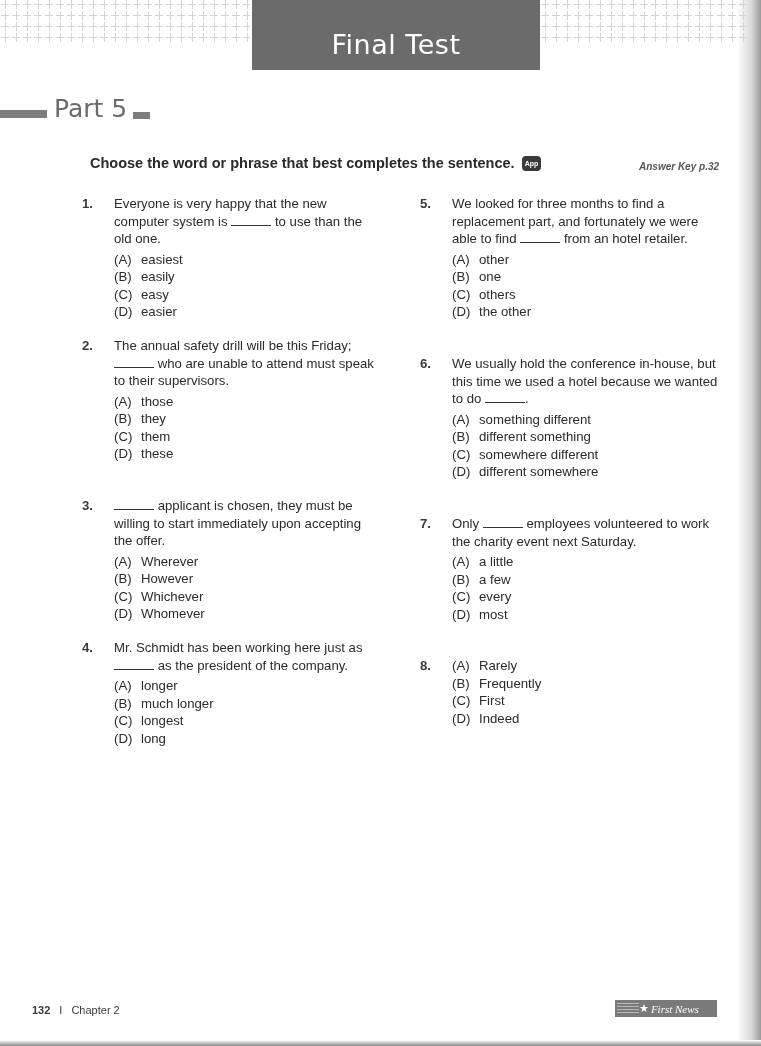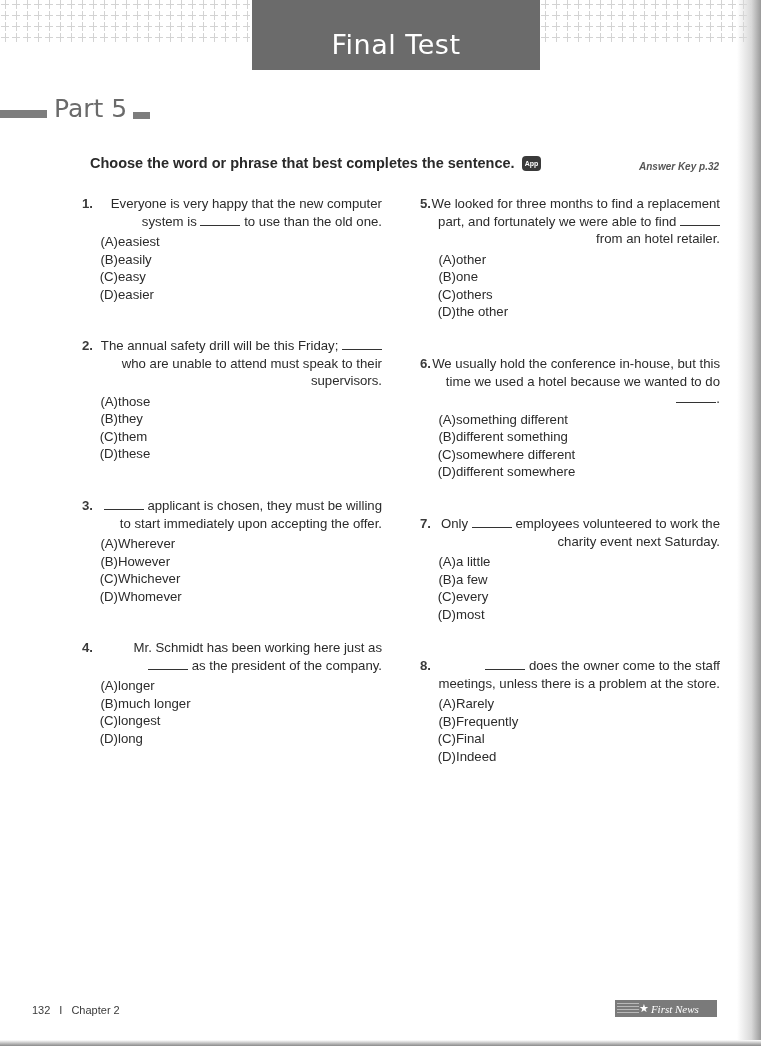--- a/index.html
+++ b/index.html
@@ -62,35 +62,35 @@
   }
 
   .question {
     position: absolute; width: 300px;
     font-family: "Liberation Sans", sans-serif;
     font-size: 13.2px; line-height: 17.5px; color: #2b2b2b;
   }
   .q-num {
     position: absolute; left: 0; top: 0; font-weight: bold; color: #3a3a3a;
   }
-  .q-body { margin-left: 9px; text-align: right; }
+  .q-body { margin-left: 32px; }
   .q-stem { margin: 0 0 3px 0; }
   .blank {
     display: inline-block; width: 40px; border-bottom: 1px solid #333;
     height: 12px; vertical-align: baseline;
   }
   .options { list-style: none; margin: 0; padding: 0; }
   .options li { display: flex; line-height: 17.5px; cursor: pointer; }
   .opt-letter { width: 27px; flex: none; }
 
   .footer-page {
     position: absolute; left: 32px; top: 1004px;
     font-family: "Liberation Sans", sans-serif; font-size: 11px; color: #3a3a3a;
   }
-  .footer-page .pg { font-weight: normal; text-align: center; }
+  .footer-page .pg { font-weight: bold; text-align: center; }
   .footer-page .sep { margin: 0 9px; }
   .brand-logo {
     position: absolute; left: 615px; top: 1000px; width: 102px; height: 17px;
     background: #7a7a7a; display: flex; align-items: center; overflow: hidden;
   }
   .brand-lines {
     width: 22px; height: 12px; margin-left: 2px;
     background: repeating-linear-gradient(#b8b8b8 0 1px, transparent 1px 3px);
   }
   .brand-star { color: #fff; font-size: 11px; margin: 0 2px 0 0; }
@@ -478,33 +478,32 @@
           <span class="opt-letter">(D)</span>
           <span>most</span>
         </li>
     </ul>
   </div>
 </div>
 
 <div class="question" style="left:420px; top:657px;">
   <span class="q-num">8.</span>
   <div class="q-body">
-    <p class="q-stem"><span class="blank"></span> <span>does the owner come to the staff meetings, unless there is a problem at the store.</span></p>
     <ul class="options">
       <li>
           <span class="opt-letter">(A)</span>
           <span>Rarely</span>
         </li>
       <li>
           <span class="opt-letter">(B)</span>
           <span>Frequently</span>
         </li>
       <li>
           <span class="opt-letter">(C)</span>
-          <span>Final</span>
+          <span>First</span>
         </li>
       <li>
           <span class="opt-letter">(D)</span>
           <span>Indeed</span>
         </li>
     </ul>
   </div>
 </div>
 
 <div class="footer-page">

